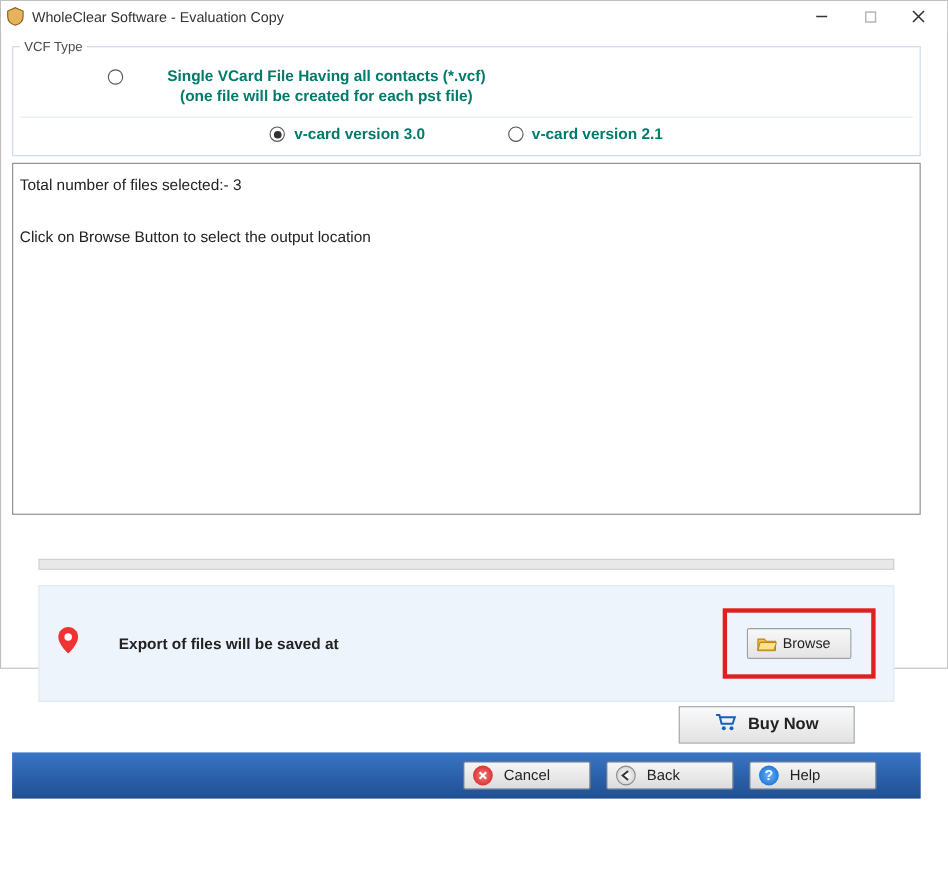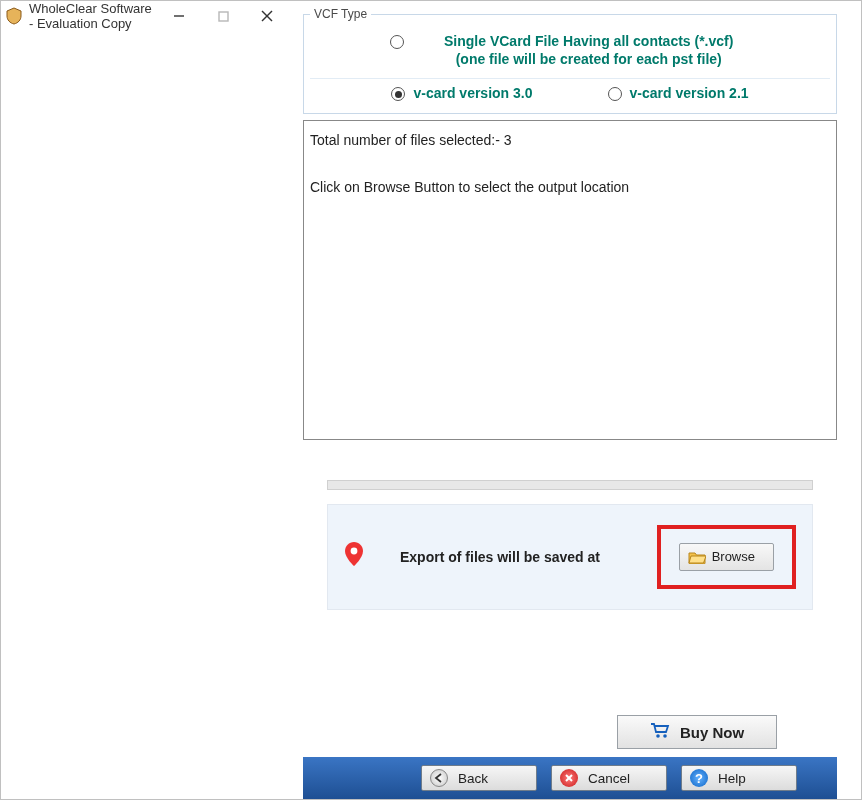--- a/index.html
+++ b/index.html
@@ -9,25 +9,25 @@
     font-size: 13px;
     background: #fff;
     width: 862px;
     height: 800px;
     overflow: hidden;
     box-sizing: border-box;
   }
   * { box-sizing: border-box; }
   .window {
     width: 862px;
-    height: 800px;
+    height: 608px;
     border: 1px solid #c0c0c0;
     background: #fff;
     display: flex;
-    flex-direction: row;
+    flex-direction: column;
   }
   .title-bar {
     height: 30px;
     display: flex;
     align-items: center;
     padding: 0 4px;
     background: #fff;
   }
   .title-bar .app-icon {
     width: 18px;
@@ -320,36 +320,36 @@
             <circle cx="8" cy="13" r="1.8" fill="#1560bd"></circle>
             <circle cx="15" cy="13" r="1.8" fill="#1560bd"></circle>
           </svg>
         </span>
         <span>Buy Now</span>
       </button>
     </div>
 
     <div class="bottom-bar">
       <button class="nav-btn">
-        <span class="circ" style="background:radial-gradient(#fff,#c7c7c7);border:1px solid #888;">
-          <svg width="10" height="10">
-              <path d="M7 1 L2 5 L7 9" fill="none" stroke="#333" stroke-width="1.8"></path>
-            </svg>
-        </span>
-        <span>Back</span>
-      </button>
-      <button class="nav-btn">
         <span class="circ" style="background:radial-gradient(#ff7b7b,#c81818);color:#fff">
           <svg width="10" height="10">
               <line x1="2" y1="2" x2="8" y2="8" stroke="#fff" stroke-width="2"></line>
               <line x1="8" y1="2" x2="2" y2="8" stroke="#fff" stroke-width="2"></line>
             </svg>
         </span>
         <span>Cancel</span>
       </button>
       <button class="nav-btn">
+        <span class="circ" style="background:radial-gradient(#fff,#c7c7c7);border:1px solid #888;">
+          <svg width="10" height="10">
+              <path d="M7 1 L2 5 L7 9" fill="none" stroke="#333" stroke-width="1.8"></path>
+            </svg>
+        </span>
+        <span>Back</span>
+      </button>
+      <button class="nav-btn">
         <span class="circ" style="background:radial-gradient(#66b3ff,#0a62c4);color:#fff;font-size:13px">?</span>
         <span>Help</span>
       </button>
     </div>
 
   </div>
 </div>
 
 </body></html>

